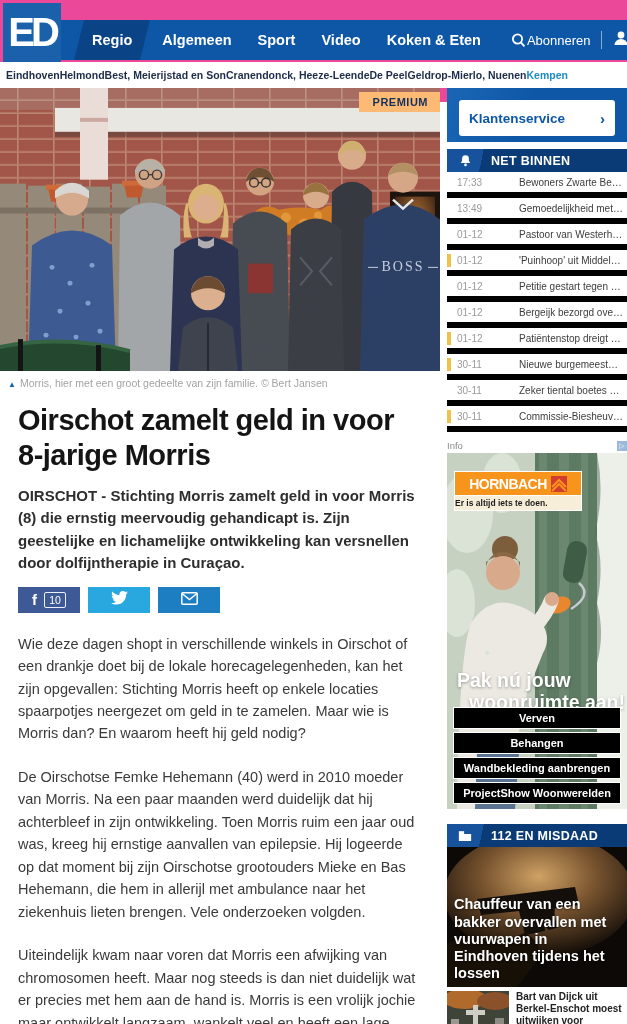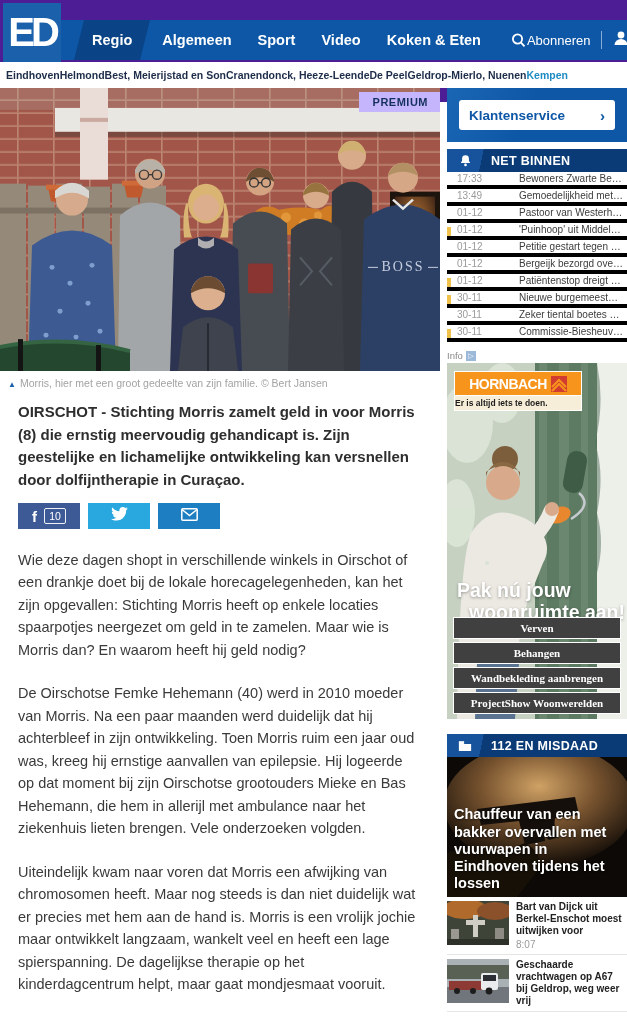--- a/index.html
+++ b/index.html
@@ -1,21 +1,21 @@
 <!DOCTYPE html>
 <html><head>
 <meta charset="utf-8">
 <style>
   * { margin:0; padding:0; box-sizing:border-box; }
   html,body { background:#ffffff; }
   body { font-family:"Liberation Sans", sans-serif; }
   .page { position:relative; width:627px; height:1024px; background:#fff; overflow:hidden; margin:0 auto; }
 
   
-  .header { position:relative; height:102px; background:#4c1d95; }
+  .header { position:relative; height:102px; background:#ec4899; }
   .logo { position:absolute; left:3px; top:3px; width:58px; height:59px; background:#1b60aa; color:#fff;
           display:flex; align-items:center; justify-content:center; font-size:40px; font-weight:bold;
           letter-spacing:-4px; cursor:pointer; font-family:"Liberation Sans", sans-serif; }
   .navbar { position:absolute; left:61px; right:0; top:20px; height:40px; background:#0e57a6;
             display:flex; align-items:center; color:#fff; padding-left:8px; }
   .nav-item { position:relative; padding:0 13px; font-weight:bold; font-size:14.5px; height:40px;
               display:flex; align-items:center; cursor:pointer; white-space:nowrap; }
   .nav-item.active { background:#0a4486; transform:skewX(-14deg); margin:0 4px 0 10px; }
   .nav-item.active > span { transform:skewX(14deg); display:block; }
   .nav-search { margin-left:16px; cursor:pointer; display:flex; align-items:center; }
@@ -27,21 +27,21 @@
   .subnav-item { font-size:10.5px; font-weight:bold; color:#1c2c49; cursor:pointer; white-space:nowrap; }
   .subnav-item.active { color:#1d8bc4; }
 
   
   .main-col { position:absolute; left:0; top:88px; width:440px; }
   .sidebar  { position:absolute; left:447px; top:88px; width:180px; }
 
   
   .photo-wrap { position:relative; width:440px; height:283px; overflow:hidden; }
   .photo-svg { display:block; width:440px; height:283px; }
-  .premium-badge { position:absolute; top:4px; right:0; background:#c4b5fd; color:#15305c;
+  .premium-badge { position:absolute; top:4px; right:0; background:#fdba74; color:#15305c;
                    font-size:11px; font-weight:bold; letter-spacing:.5px; padding:4px 12px 4px 14px; }
   .caption { padding:6px 18px 0 8px; font-size:10.5px; color:#a3a3a3; }
   .caption .arrow { color:#1b60aa; font-size:8px; margin-right:4px; }
   .article-title { padding:14px 18px 0 18px; font-size:29px; line-height:1.2; font-weight:bold;
                    color:#141414; letter-spacing:-.5px; }
   .article-lead { padding:12px 18px 0 18px; font-size:15px; font-weight:bold; color:#2e2e2e; line-height:1.5; }
   .byline { padding:13px 18px 0 18px; font-size:12px; color:#9b9b9b; }
   .byline .author { font-weight:bold; color:#5a5a5a; }
   .byline .upd-label { font-weight:bold; }
   .share-row { display:flex; gap:8px; padding:12px 18px 0 18px; }
@@ -51,55 +51,55 @@
   .share-fb .f { font-weight:bold; font-size:15px; }
   .fb-count { min-width:22px; height:16px; border:1px solid rgba(255,255,255,.9); border-radius:2px;
               font-size:10.5px; display:flex; align-items:center; justify-content:center; padding:0 3px; }
   .share-tw { background:#29a8e0; }
   .share-mail { background:#1d7fc1; }
   .article-body { padding:20px 18px 0 18px; }
   .article-body p { font-size:14.5px; line-height:1.55; color:#3a3a3a; margin-bottom:21px; }
 
   
   .ks-panel { background:linear-gradient(115deg,#1a66b5 0%,#0e57a6 45%); padding:12px; height:54px; }
-  .ks-button { background:#fff; border-radius:3px; height:30px; display:flex; align-items:center;
+  .ks-button { background:#fff; border-radius:3px; height:36px; display:flex; align-items:center;
                justify-content:space-between; padding:0 10px; cursor:pointer; }
   .ks-button .lbl { font-size:13.5px; font-weight:bold; color:#0e57a6; }
   .ks-button .chev { font-size:15px; font-weight:bold; color:#0e57a6; }
 
   .sb-header { margin-top:7px; height:23px; background:linear-gradient(102deg,#17539c 36px,#0a3b76 36px);
                display:flex; align-items:center; color:#fff; }
   .sb-header .icon { width:36px; display:flex; justify-content:center; }
   .sb-header .ttl { font-size:12.5px; font-weight:bold; letter-spacing:.3px; margin-left:8px; }
 
   .nb-list { background:#fff; }
-  .nb-item { position:relative; display:flex; align-items:center; height:17px; padding:0 4px 0 10px;
-             border-bottom:4px solid #000000; cursor:pointer; overflow:hidden;gap:28px; }
+  .nb-item { position:relative; display:flex; align-items:center; height:26px; padding:0 4px 0 10px;
+             border-bottom:6px solid #000000; cursor:pointer; overflow:hidden;gap:28px; }
   .nb-item .bar { position:absolute; left:0; top:4px; width:4px; height:13px; background:#f0c14b; }
   .nb-time { width:34px; flex:none; font-size:10px; color:#9a9a9a; }
   .nb-title { flex:1; font-size:10px; color:#3c3c3c; white-space:nowrap; overflow:hidden; text-overflow:ellipsis; }
 
-  .ad-info-row { display:flex; justify-content:flex-start; align-items:center; gap:3px; margin-top:8px;
+  .ad-info-row { display:flex; justify-content:space-between; align-items:center; gap:3px; margin-top:8px;
                  font-size:9.5px; color:#8a8a8a; cursor:pointer; }
   .ad-info-ic { width:10px; height:10px; background:#9db9d9; color:#fff; font-size:7px; display:flex;
                 align-items:center; justify-content:center; }
   .ad { position:relative; width:180px; height:356px; margin-top:2px; overflow:hidden; cursor:pointer; }
   .ad-scene { position:absolute; inset:0; }
-  .hb-logo-wrap { position:absolute; left:7px; top:8px; width:128px; }
+  .hb-logo-wrap { position:absolute; left:7px; top:18px; width:128px; }
   .hb-logo { background:#f6941c; height:25px; display:flex; align-items:center; justify-content:center;
              gap:4px; border:1px solid #fff; }
   .hb-logo .txt { color:#fff; font-weight:bold; font-size:14px; letter-spacing:-.5px; }
   .hb-tagline { background:#f7eed9; border:1px solid #fff; border-top:none; font-size:8.5px; font-weight:bold;
                 color:#1c1c1c; text-align:left; padding:2px 0; }
   .ad-headline { position:absolute; left:10px; top:216px; color:#fff; font-weight:bold; font-size:19.5px;
                  line-height:1.15; text-shadow:0 1px 3px rgba(0,0,0,.35); }
   .ad-headline .l2 { padding-left:12px; }
   .ad-buttons { position:absolute; left:6px; right:6px; bottom:5px; }
-  .ad-btn { background:#404040; border:1px solid #ffffff; color:#fff; font-weight:bold; font-size:11px;
-            height:22px; display:flex; align-items:center; justify-content:center; margin-top:3px; cursor:pointer;font-family:Liberation Serif, serif; }
+  .ad-btn { background:#000000; border:1px solid #ffffff; color:#fff; font-weight:bold; font-size:11px;
+            height:22px; display:flex; align-items:center; justify-content:center; margin-top:3px; cursor:pointer; }
 
   .crime { margin-top:15px; }
   .crime-feature { position:relative; width:180px; height:140px; overflow:hidden; cursor:pointer; }
   .crime-headline { position:absolute; left:7px; right:2px; bottom:5px; color:#fff; font-weight:bold;
                     font-size:14.5px; line-height:1.18; text-shadow:0 1px 2px rgba(0,0,0,.6); }
   .crime-item { display:flex; border-bottom:1px solid #e5e5e5; padding:0 0 4px 0; margin-top:4px; cursor:pointer; }
   .crime-thumb { width:62px; height:44px; flex:none; }
   .crime-text { padding-left:7px; }
   .crime-title { font-size:10px; font-weight:bold; color:#222; line-height:1.2; }
   .crime-time { font-size:10px; color:#9a9a9a; margin-top:2px; }
@@ -273,20 +273,21 @@
         <rect x="18" y="252" width="5" height="32" fill="#141414"></rect>
         <rect x="96" y="258" width="5" height="26" fill="#141414"></rect>
       </svg>
       <div class="premium-badge">PREMIUM</div>
     </div>
 
     <div class="caption">
       <span class="arrow">▲</span><span>Morris, hier met een groot gedeelte van zijn familie. © Bert Jansen</span>
     </div>
 
+    <h1 class="article-title">Oirschot zamelt geld in voor 8-jarige Morris</h1>
     <p class="article-lead">OIRSCHOT - Stichting Morris zamelt geld in voor Morris (8) die ernstig meervoudig gehandicapt is. Zijn geestelijke en lichamelijke ontwikkeling kan versnellen door dolfijntherapie in Curaçao.</p>
 
 
     <div class="share-row">
       <div class="share-btn share-fb">
         <span class="f">f</span>
         <span class="fb-count">10</span>
       </div>
       <div class="share-btn share-tw">
         <span>

